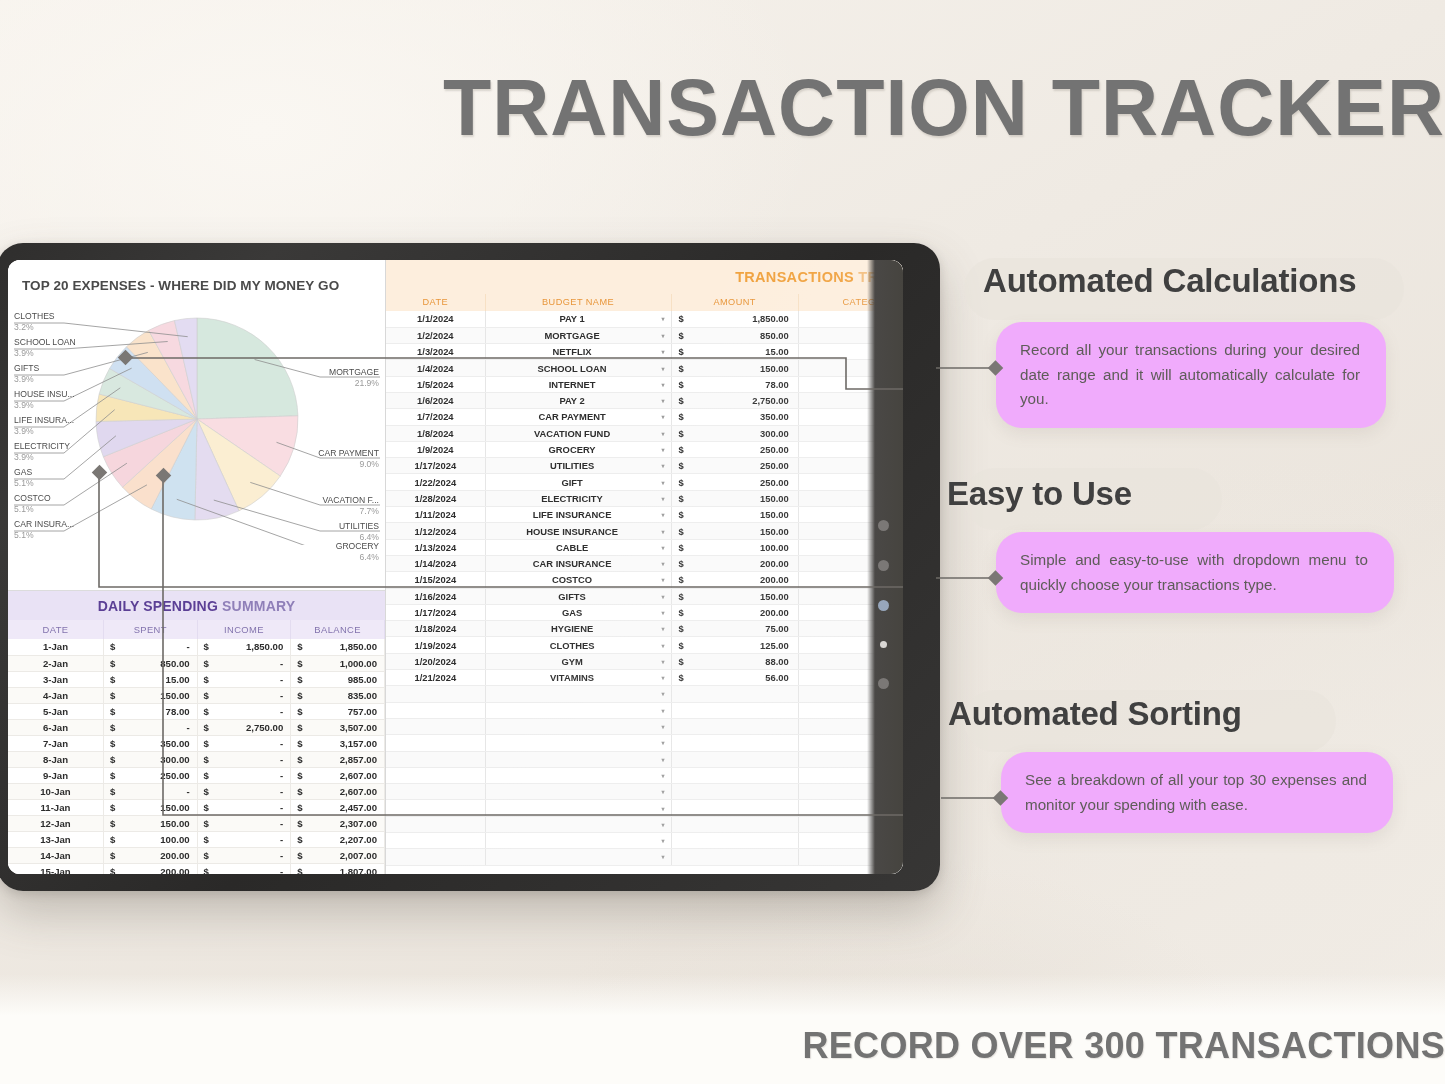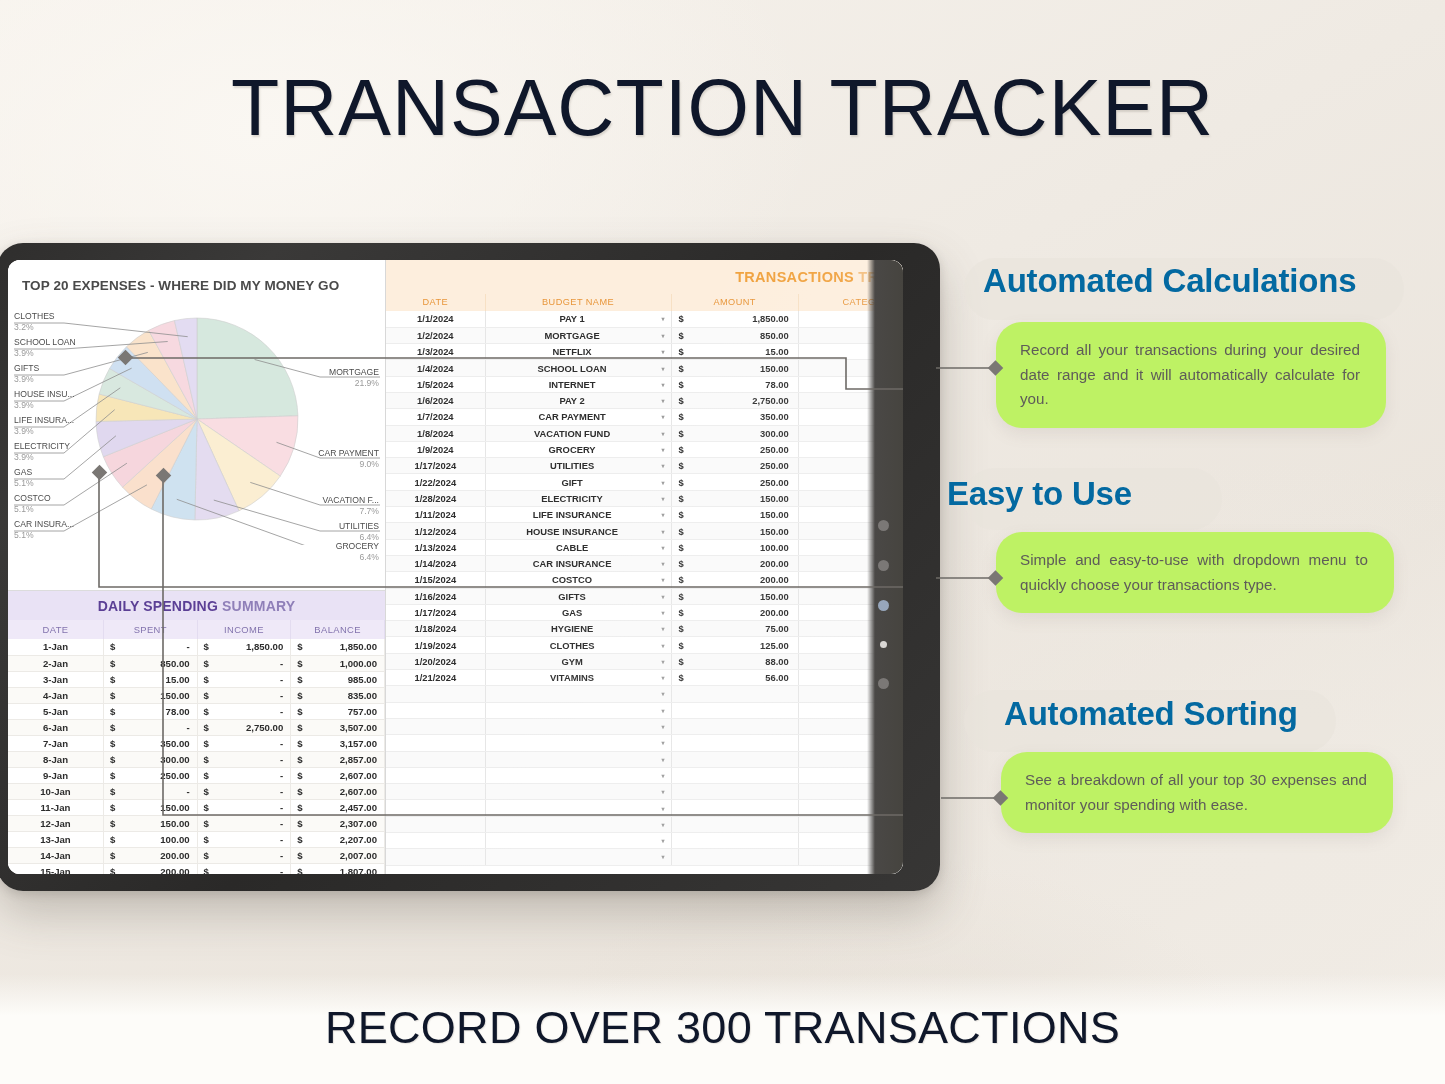--- a/index.html
+++ b/index.html
@@ -34,34 +34,34 @@
     position: absolute;
     left: 0; right: 0; bottom: 0;
     height: 110px;
     background: linear-gradient(180deg, rgba(253,252,249,0) 0%, #fdfcf9 38%, #fdfcf9 100%);
   }
 
   
   .headline {
     position: absolute;
     left: 0; right: 0;
-    text-align: center;
-    color: #0f172a;
-    font-weight: normal;
+    text-align: right;
+    color: #737373;
+    font-weight: bold;
     letter-spacing: .5px;
   }
   #page-title {
     top: 62px;
     font-size: 79px;
     letter-spacing: 1px;
     text-shadow: 1px 2px 2px rgba(140,132,122,.28);
   }
   #footer-note {
-    bottom: 30px;
-    font-size: 45px;
+    bottom: 17px;
+    font-size: 36px;
     letter-spacing: .3px;
     text-shadow: 1px 1px 1px rgba(150,142,132,.22);
   }
 
   
   #tablet {
     position: absolute;
     left: -3px;
     top: 243px;
     width: 943px;
@@ -241,34 +241,34 @@
     color: #9b9b9b; font-size: 6px; margin-right: 3px;
   }
   .amt-cell { display: flex; justify-content: space-between; padding: 0 9px 0 7px; }
 
   
   .callout-group { position: absolute; }
   .callout-head {
     position: absolute;
     font-size: 33px;
     font-weight: bold;
-    color: #0369a1;
+    color: #404040;
     letter-spacing: -.2px;
     white-space: nowrap;
     z-index: 2;
   }
   .head-blob {
     position: absolute;
     background: rgba(232,227,219,.62);
     border-radius: 34px;
     z-index: 1;
   }
   .callout-box {
     position: absolute;
-    background: #bef264;
+    background: #f0abfc;
     border-radius: 26px;
     box-shadow: 0 6px 16px rgba(128,119,108,.13);
     padding: 16px 26px 16px 24px;
     font-size: 15.2px;
     line-height: 1.62;
     color: #5e5c59;
     text-align: justify;
     z-index: 2;
   }
   .connector { position: absolute; z-index: 3; }
@@ -1235,19 +1235,19 @@
   <div class="callout-head" style="left:947px; top:475px;">Easy to Use</div>
   <div class="callout-box" style="left:996px; top:532px; width:398px;">Simple and easy-to-use with dropdown menu to quickly choose your transactions type.</div>
   <svg class="connector" style="left:936px; top:562px;" width="70" height="32">
     <path d="M 0 16 L 56 16" stroke="#6d6a66" stroke-width="1.6" fill="none"></path>
     <rect x="54" y="10.5" width="11" height="11" transform="rotate(45 59.5 16)" fill="#7a7774"></rect>
   </svg>
 </div>
 
 <div class="callout-group">
   <div class="head-blob" style="left:964px; top:690px; width:372px; height:62px;"></div>
-  <div class="callout-head" style="left:1004px; top:695px;">Automated Sorting</div>
+  <div class="callout-head" style="left:948px; top:695px;">Automated Sorting</div>
   <div class="callout-box" style="left:1001px; top:752px; width:392px;">See a breakdown of all your top 30 expenses and monitor your spending with ease.</div>
   <svg class="connector" style="left:941px; top:782px;" width="70" height="32">
     <path d="M 0 16 L 56 16" stroke="#6d6a66" stroke-width="1.6" fill="none"></path>
     <rect x="54" y="10.5" width="11" height="11" transform="rotate(45 59.5 16)" fill="#7a7774"></rect>
   </svg>
 </div>
 
 </body></html>

